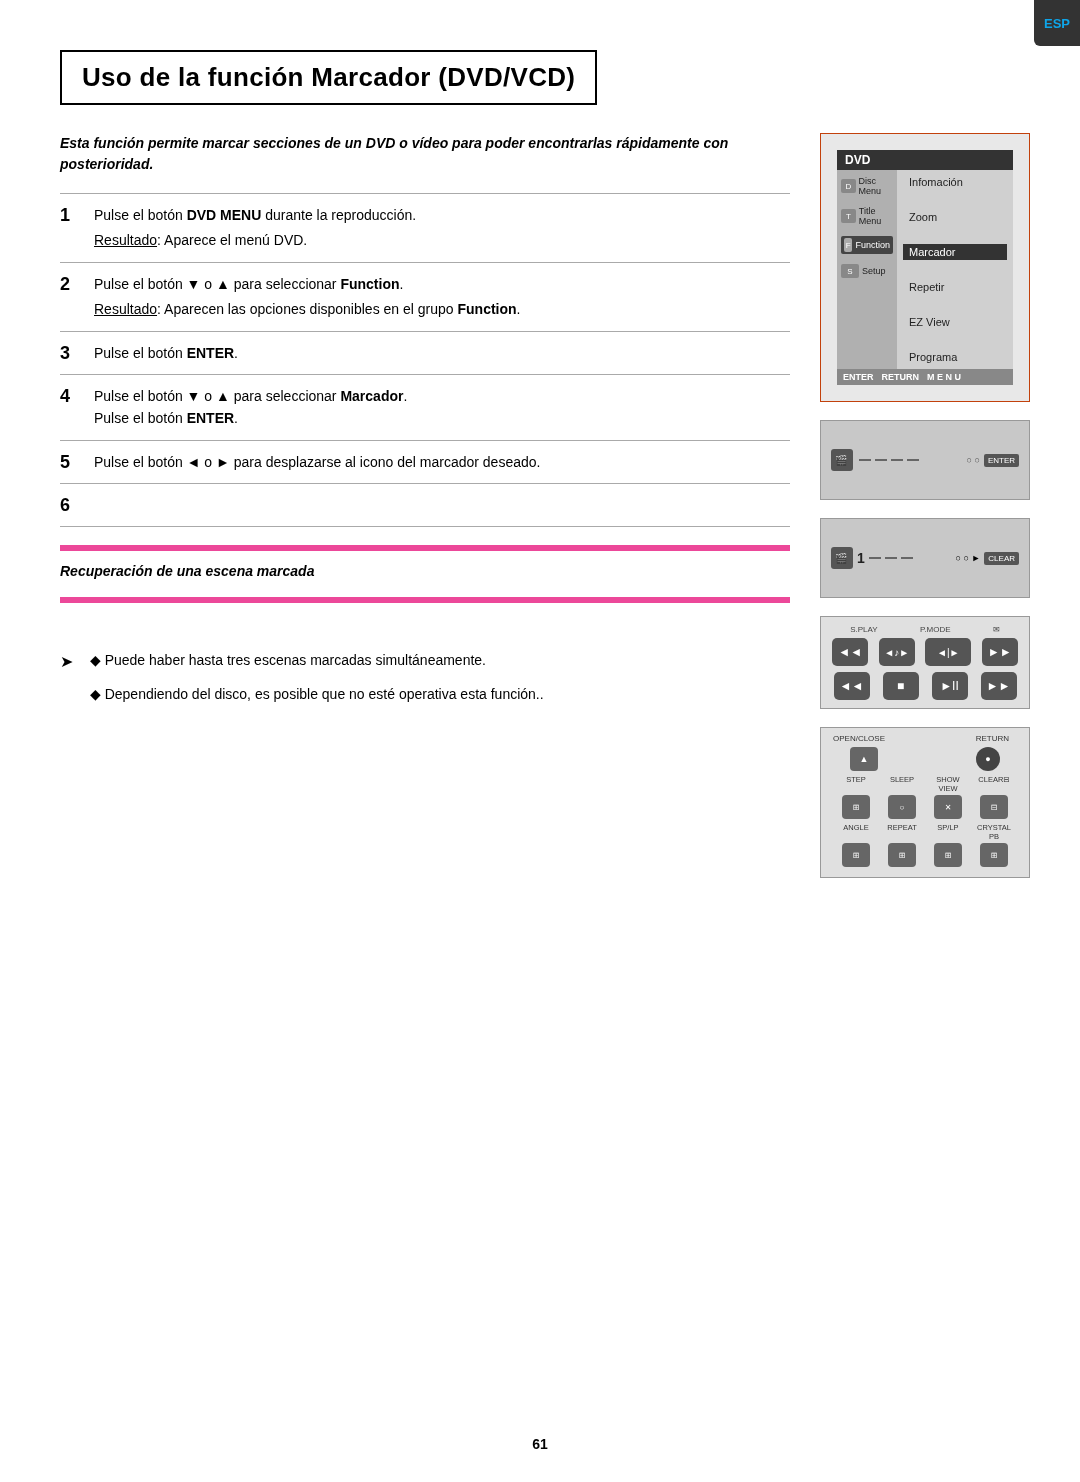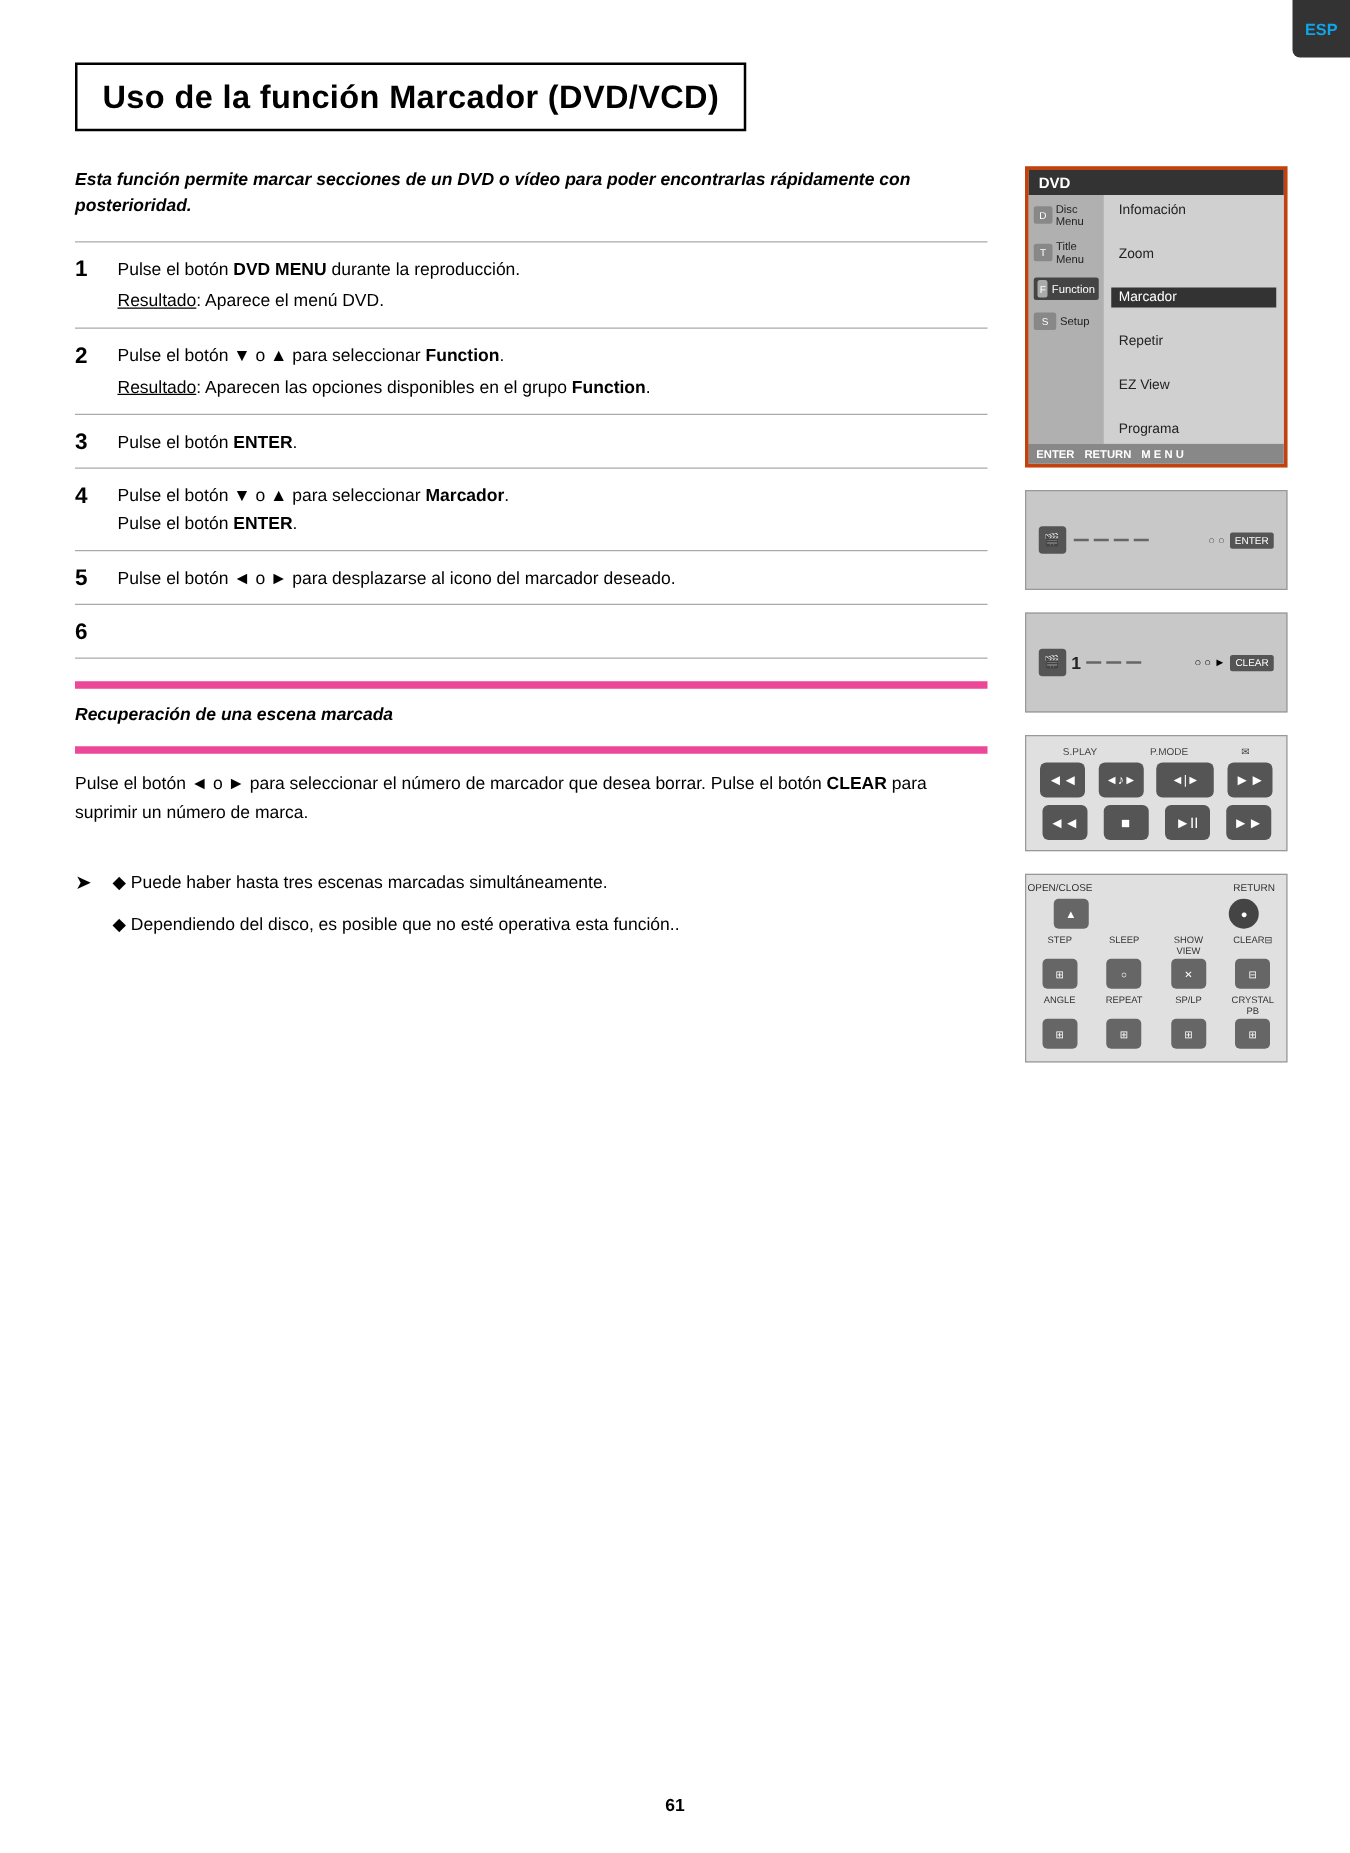--- a/index.html
+++ b/index.html
@@ -176,22 +176,22 @@
       font-size: 14px;
       font-weight: bold;
     }
 
     
 
     
     .dvd-menu-img {
       width: 210px;
       background: #e8e8e8;
-      border: 3px solid #c2410c;
-      padding: 0;
+      border: 1px solid #c2410c;
+      padding: 16px;
       font-size: 11px;
     }
 
     .dvd-menu-header {
       background: #333;
       color: #fff;
       padding: 3px 8px;
       font-size: 12px;
       font-weight: bold;
     }
@@ -413,21 +413,21 @@
       display: flex;
       justify-content: space-around;
       gap: 4px;
     }
 
     
     .remote-img2 {
       width: 210px;
       background: #e0e0e0;
       border: 1px solid #999;
-      padding: 6px 1px;
+      padding: 6px 12px;
       font-size: 8px;
     }
 
     .remote2-top {
       display: flex;
       justify-content: space-between;
       font-size: 8px;
       color: #333;
       margin-bottom: 4px;
     }
@@ -546,23 +546,20 @@
           <span class="step-num">6</span>
         </li>
 
       </ol>
 
       <div class="sub-section">
         <div class="sub-section-title">Recuperación de una escena marcada</div>
       </div>
 
       <div class="sub-section">
-        <p class="sub-section-text">
-          Pulse el botón ◄ o ► para seleccionar el número de marcador que desea borrar. Pulse el botón <strong>CLEAR</strong> para suprimir un número de marca.
-        </p>
       </div>
 
       <div class="notes-section">
         <div class="note-item">
           <span class="note-arrow">➤</span>
           <div>
             <span class="note-diamond">◆</span>
             <span>Puede haber hasta tres escenas marcadas simultáneamente.</span>
           </div>
         </div>

